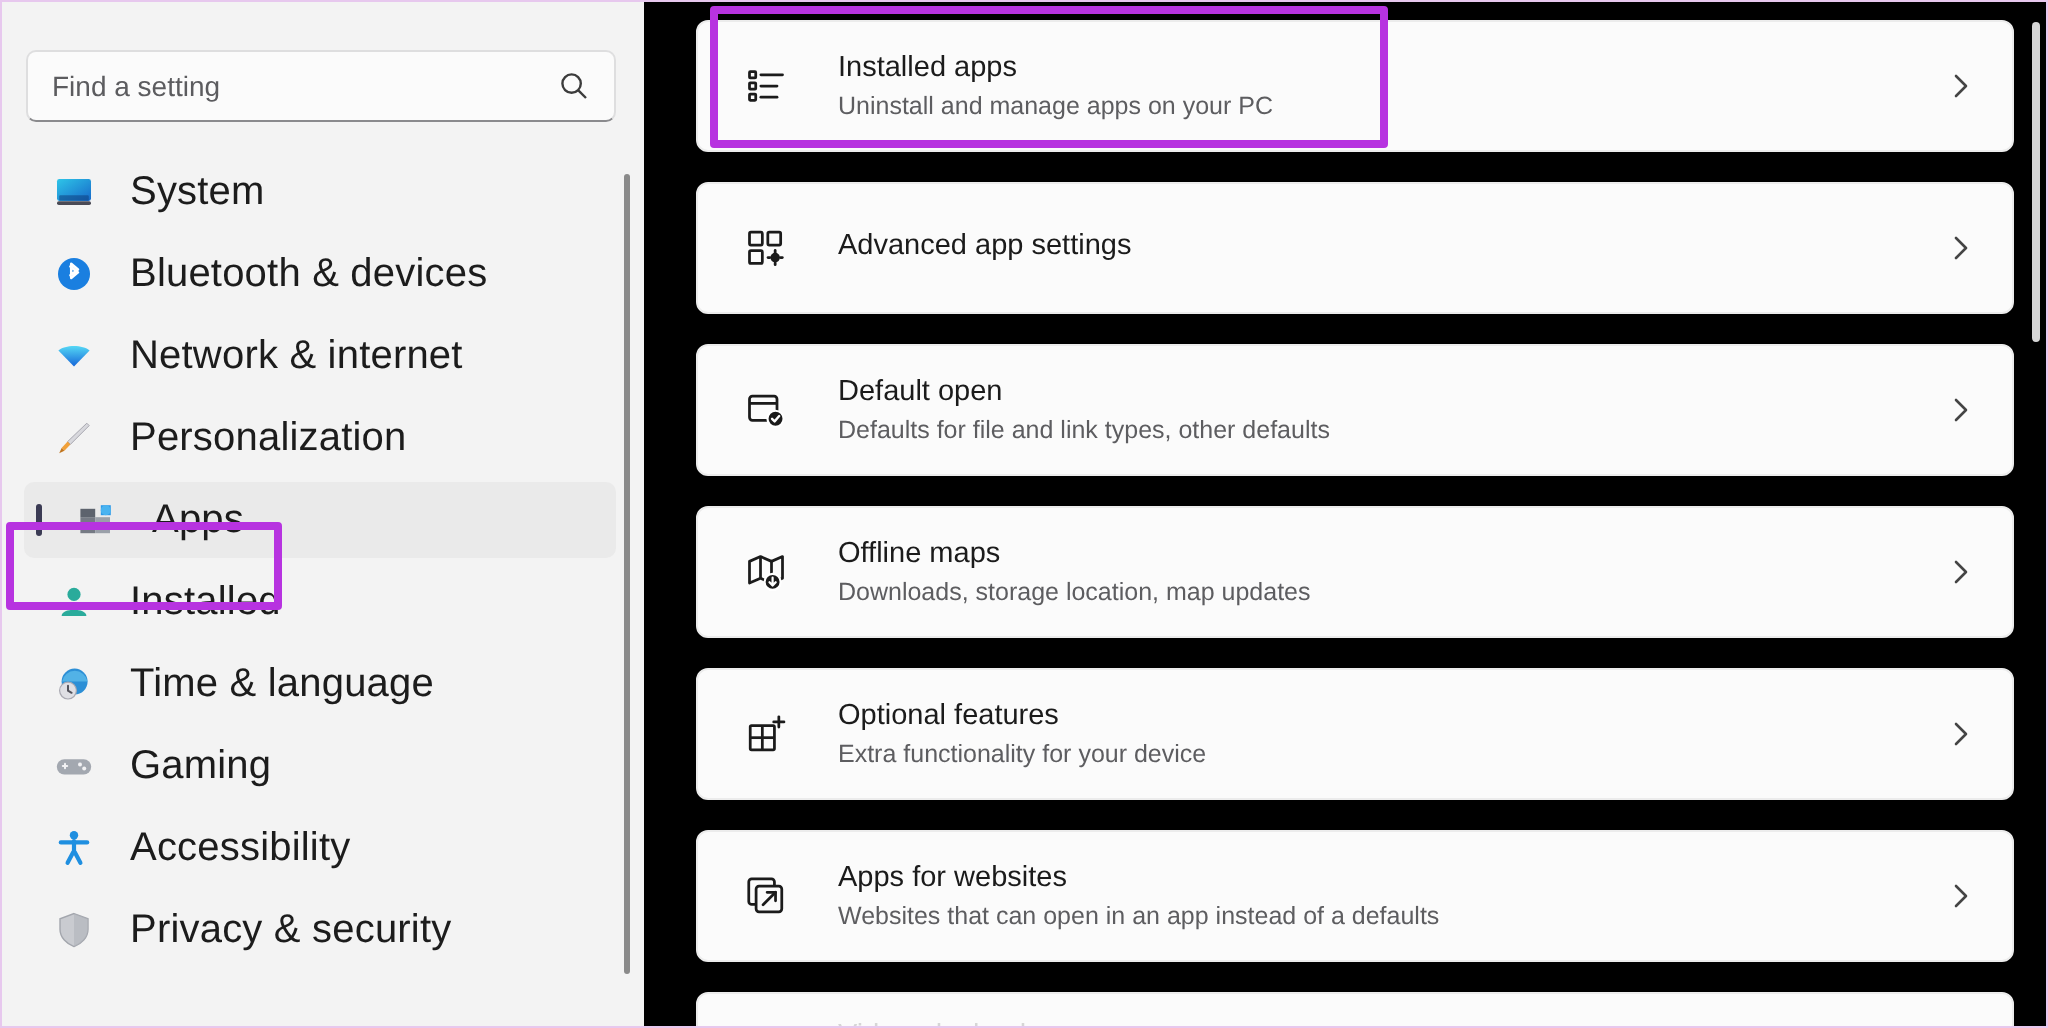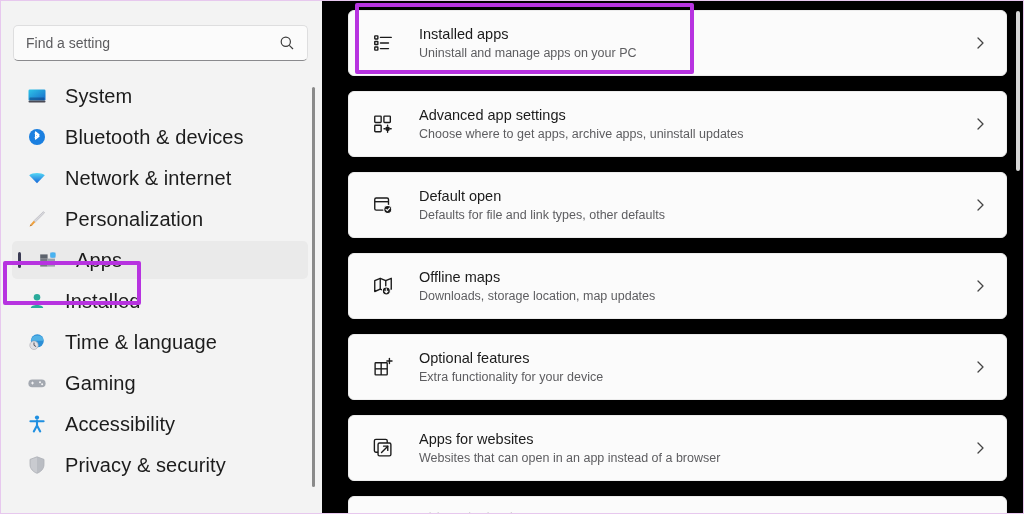--- a/index.html
+++ b/index.html
@@ -363,21 +363,20 @@
           <g stroke="#1b1b1b" stroke-width="1.5" stroke-linecap="round">
             <line x1="17" y1="13.3" x2="17" y2="14.3"></line>
               <line x1="17" y1="20.1" x2="17" y2="21.1"></line>
             <line x1="13.1" y1="17.2" x2="14.1" y2="17.2"></line>
               <line x1="19.9" y1="17.2" x2="20.9" y2="17.2"></line>
           </g>
         </svg>
       </span>
       <div class="card-text">
         <div class="card-title">Advanced app settings</div>
-        <div class="card-sub">Choose where to get apps, archive apps, uninstall updates</div>
       </div>
       <span class="card-chev">
         <svg viewBox="0 0 16 16" width="16" height="16" fill="none" stroke="#444" stroke-width="1.3">
           <polyline points="6,3 11,8 6,13" stroke-linecap="round" stroke-linejoin="round"></polyline>
         </svg>
       </span>
     </div>
 
     <div class="card">
       <span class="card-ico">
@@ -445,21 +444,21 @@
       <span class="card-ico">
         <svg viewBox="0 0 24 24" width="22" height="22" fill="none" stroke="#1b1b1b" stroke-width="1.5">
           <rect x="2.6" y="2.6" width="14" height="14" rx="1.6"></rect>
           <rect x="6.6" y="6.6" width="14" height="14" rx="1.6" fill="#fbfbfb"></rect>
           <line x1="10.4" y1="16.8" x2="17.2" y2="10" stroke-linecap="round"></line>
           <polyline points="12.6,10 17.2,10 17.2,14.6" stroke-linecap="round" stroke-linejoin="round"></polyline>
         </svg>
       </span>
       <div class="card-text">
         <div class="card-title">Apps for websites</div>
-        <div class="card-sub">Websites that can open in an app instead of a browser</div>
+        <div class="card-sub">Websites that can open in an app instead of a defaults</div>
       </div>
       <span class="card-chev">
         <svg viewBox="0 0 16 16" width="16" height="16" fill="none" stroke="#444" stroke-width="1.3">
           <polyline points="6,3 11,8 6,13" stroke-linecap="round" stroke-linejoin="round"></polyline>
         </svg>
       </span>
     </div>
 
     <div class="card partial">
       <span class="card-ico">

